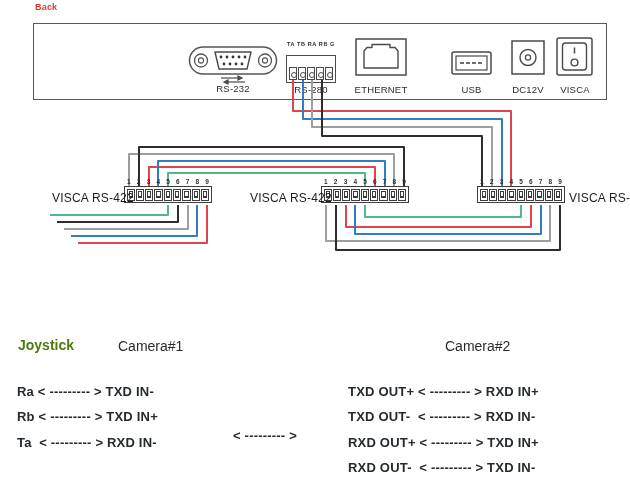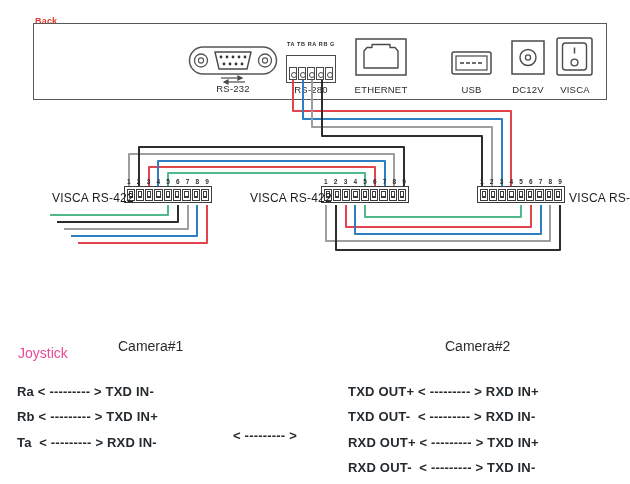--- a/index.html
+++ b/index.html
@@ -32,33 +32,33 @@
     text-align:center;height:9px;line-height:9px;font-weight:bold;}
   .terminal-strip{display:grid;grid-template-columns:repeat(9,1fr);gap:1px;padding:1.5px;
     border:1.5px solid #3c3c3c;height:17px;box-sizing:border-box;background:#fff;}
   .cell{border:1px solid #3c3c3c;position:relative;background:#fff;}
   .cell::before{content:'';position:absolute;left:1px;right:1px;top:1px;height:4px;border:1px solid #3c3c3c;}
   .cell::after{content:'';position:absolute;left:1px;right:1px;bottom:2px;border-top:1.5px solid #3c3c3c;}
   .block-label{font-size:12px;font-weight:normal;color:#1e1e1e;letter-spacing:.2px;white-space:nowrap;}
 
   
   .hdr{font-size:14px;color:#2b2b2b;white-space:pre;}
-  .hdr.bold{font-weight:normal;color:#ec4899;margin-top:8px;}
+  .hdr.bold{font-weight:bold;color:#4d7c0f;}
   .wire-row{font-size:13px;font-weight:bold;color:#242a2e;white-space:pre;
     height:25.4px;line-height:25.4px;letter-spacing:.2px;}
   .mid-arrow{font-size:13px;font-weight:bold;color:#242a2e;white-space:pre;letter-spacing:.2px;}
 
   svg{display:block;}
 </style>
 </head>
 <body>
 
 <div id="stage">
 
-  <div class="abs back-label" style="left: 35px; top: 16px; color: rgb(226, 57, 43);">Back</div>
+  <div class="abs back-label" style="left: 35px; top: 2px; color: rgb(226, 57, 43);">Back</div>
 
   <div class="abs panel" style="left:33px;top:23px;width:572px;height:75px;"></div>
 
   <svg class="abs" style="left:188px;top:40px;" width="90" height="46" viewBox="0 0 90 46">
     <rect x="1.5" y="7" width="87" height="27" rx="13.5" fill="#fff" stroke="#555" stroke-width="1.5"></rect>
     <circle cx="13" cy="20.5" r="6.5" fill="none" stroke="#555" stroke-width="1.3"></circle>
     <circle cx="13" cy="20.5" r="2.6" fill="none" stroke="#555" stroke-width="1.1"></circle>
     <circle cx="77" cy="20.5" r="6.5" fill="none" stroke="#555" stroke-width="1.3"></circle>
     <circle cx="77" cy="20.5" r="2.6" fill="none" stroke="#555" stroke-width="1.1"></circle>
     <path d="M27,12 L63,12 L59,29 L31,29 Z" fill="none" stroke="#4a4a4a" stroke-width="1.4" stroke-linejoin="round"></path>

